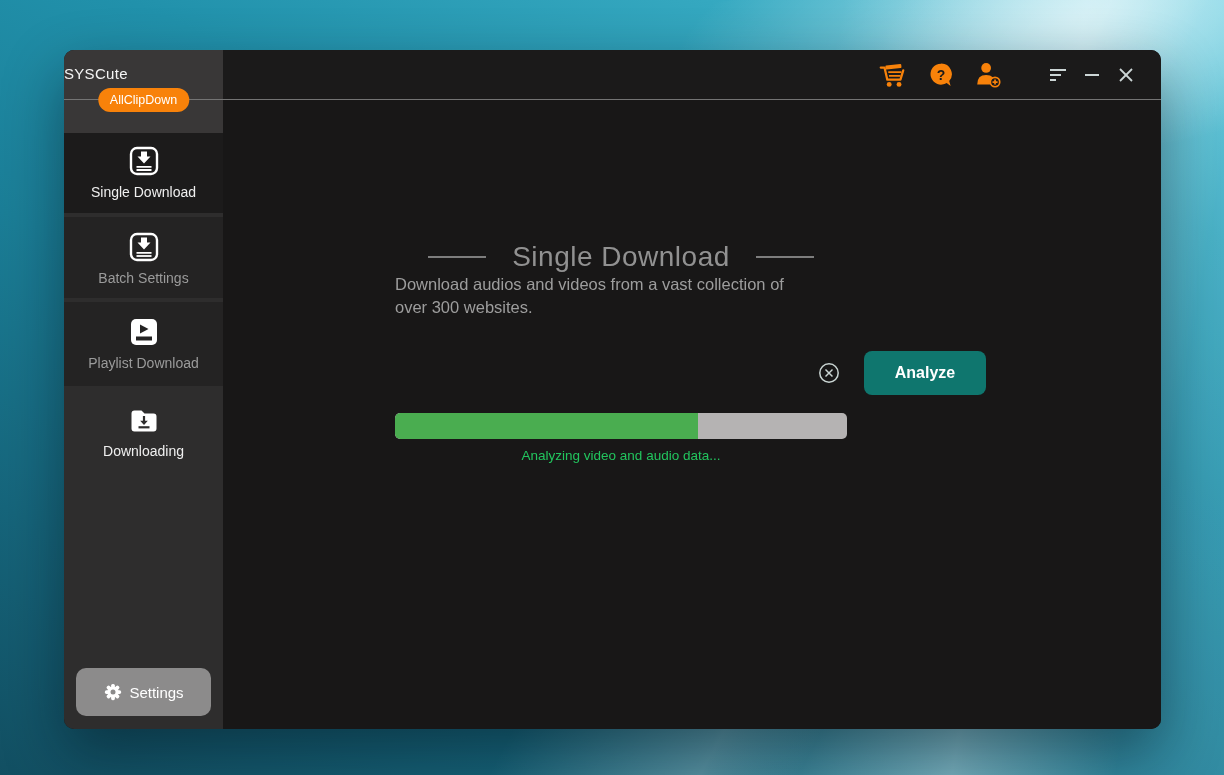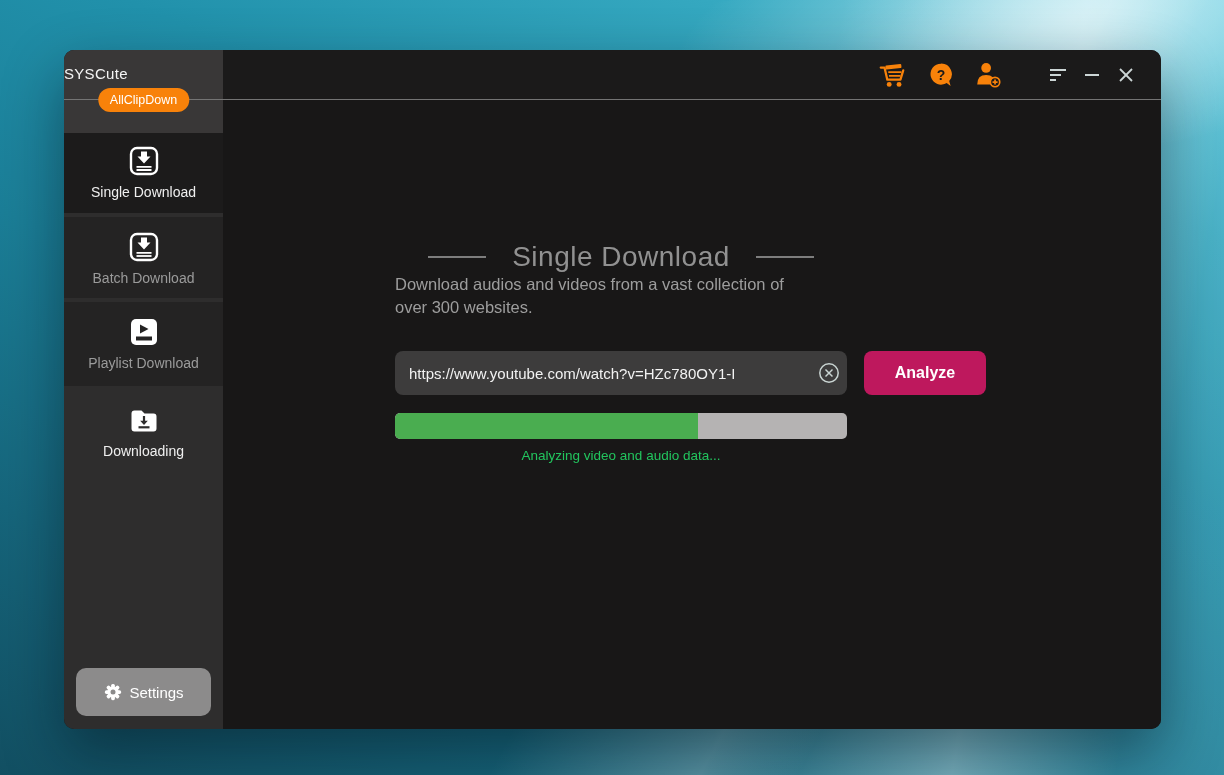--- a/index.html
+++ b/index.html
@@ -78,21 +78,21 @@
   .url-input {
     position:absolute; left:172px; top:251px; width:452px; height:44px;
     background:#3d3c3c; border:none; border-radius:8px; color:#f2f2f2;
     font-size:15px; padding:0 44px 0 14px; font-family:"Liberation Sans", sans-serif;
   }
   .clear-btn { position:absolute; left:595px; top:262px; width:22px; height:22px;
                background:none; border:none; cursor:pointer; padding:0; }
 
   .analyze-btn {
     position:absolute; left:641px; top:251px; width:122px; height:44px;
-    background:#be185d; border:none; border-radius:8px; cursor:pointer;
+    background:#0f766e; border:none; border-radius:8px; cursor:pointer;
     color:#fff; font-size:16px; font-weight:bold; font-family:"Liberation Sans", sans-serif;
   }
 
   .progress-track { position:absolute; left:172px; top:313px; width:452px; height:26px;
                     background:#b5b3b3; border-radius:5px; overflow:hidden; }
   .progress-fill  { height:100%; background:#4aad50; border-radius:5px 0 0 5px; }
 
   .status-text { position:absolute; left:172px; top:348px; width:452px; text-align:center;
                  color:#22c55e; font-size:13.5px; }
 </style>
@@ -127,21 +127,21 @@
 
     <div class="nav-item nav-batch">
       <span class="icon">
         <svg width="32" height="32" viewBox="0 0 32 32">
           <rect x="3" y="3" width="26" height="26" rx="6" fill="none" stroke="#fff" stroke-width="2.4"></rect>
           <polygon points="16,18.5 9.5,11.5 13,11.5 13,6.5 19,6.5 19,11.5 22.5,11.5" fill="#fff"></polygon>
           <line x1="8.5" y1="21.8" x2="23.5" y2="21.8" stroke="#fff" stroke-width="1.8"></line>
           <line x1="8.5" y1="25" x2="23.5" y2="25" stroke="#fff" stroke-width="1.8"></line>
         </svg>
       </span>
-      <div class="nav-label">Batch Download</div>
+      <div class="nav-label">Batch Settings</div>
     </div>
 
     <div class="nav-item nav-playlist">
       <span class="icon">
         <svg width="32" height="32" viewBox="0 0 32 32">
           <rect x="3" y="3" width="26" height="26" rx="5" fill="#fff"></rect>
           <polygon points="12,8.5 12,17.5 20.5,13" fill="#242323"></polygon>
           <rect x="8" y="20.5" width="16" height="4" fill="#242323"></rect>
         </svg>
       </span>
@@ -227,21 +227,20 @@
   <div class="main">
 
     <div class="title-row">
       <span class="title-dash"></span>
       <span class="page-title">Single Download</span>
       <span class="title-dash"></span>
     </div>
 
     <div class="description">Download audios and videos from a vast collection of over 300 websites.</div>
 
-    <input class="url-input" type="text" value="https://www.youtube.com/watch?v=HZc780OY1-I" style="">
 
     <button class="clear-btn">
       <svg width="22" height="22" viewBox="0 0 22 22">
         <circle cx="11" cy="11" r="9.2" fill="none" stroke="#c9d4d2" stroke-width="1.5"></circle>
         <line x1="7.5" y1="7.5" x2="14.5" y2="14.5" stroke="#c9d4d2" stroke-width="1.5"></line>
         <line x1="14.5" y1="7.5" x2="7.5" y2="14.5" stroke="#c9d4d2" stroke-width="1.5"></line>
       </svg>
     </button>
 
     <button class="analyze-btn">Analyze</button>

